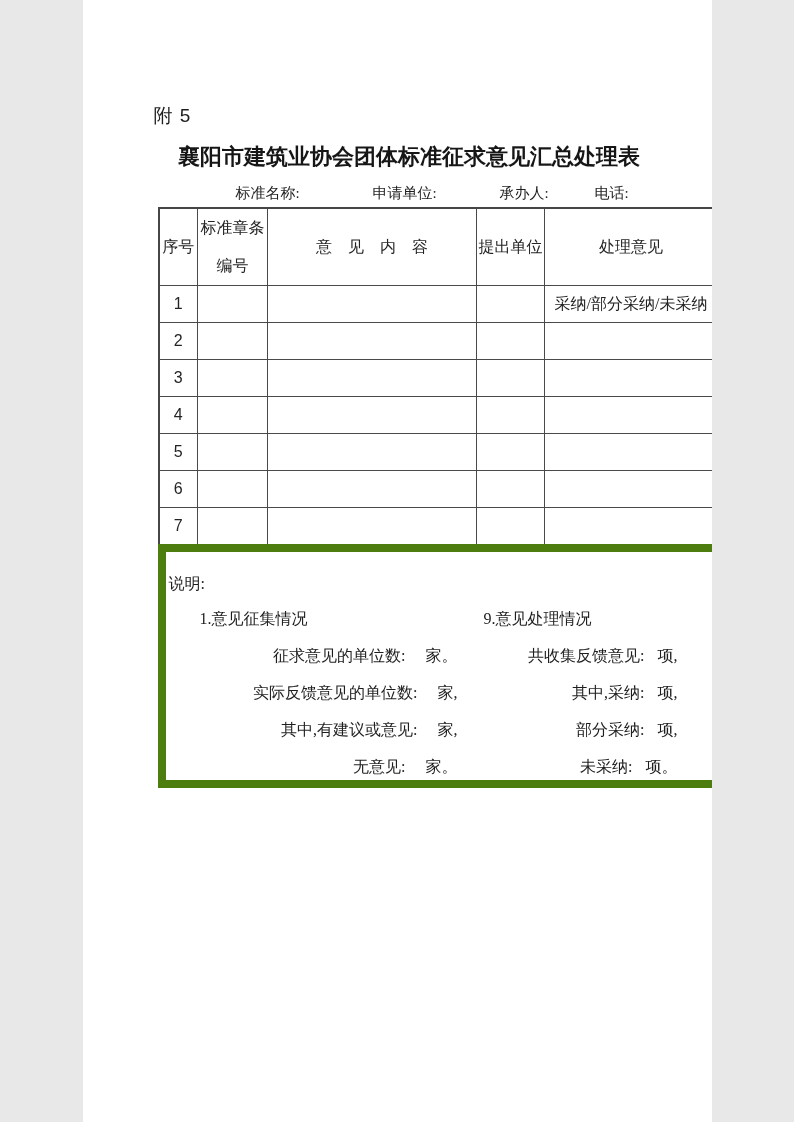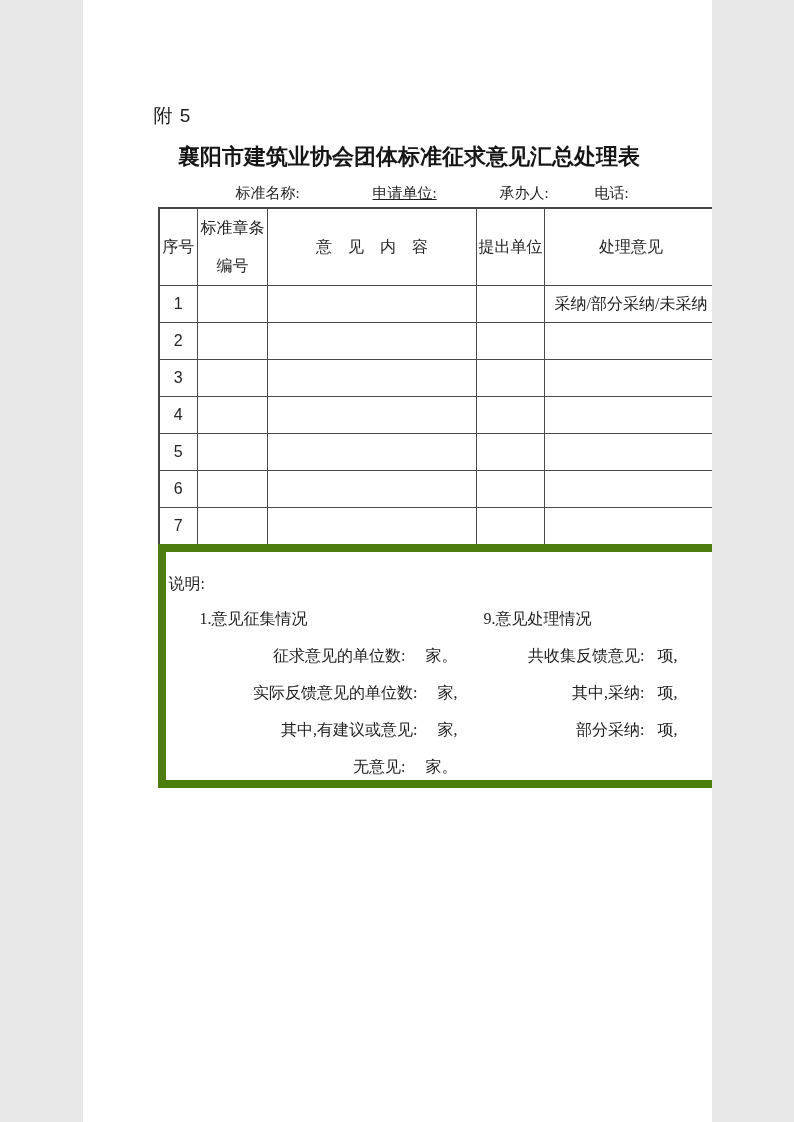--- a/index.html
+++ b/index.html
@@ -22,21 +22,21 @@
     position:absolute; left:0; top:142px; width:100%;
     margin:0; text-align:center;
     font-size:22px; font-weight:bold;
     font-family:"Liberation Sans", sans-serif;
     color:#161616;
     padding-left:12px;
   }
   .meta { position:absolute; top:184px; left:0; width:100%; height:22px; font-size:15px; }
   .meta span { position:absolute; top:0; white-space:pre; }
   .meta .m-standard { left:153px; }
-  .meta .m-applicant { left:290px;text-decoration:underline; }
+  .meta .m-applicant { left:290px; }
   .meta .m-handler  { left:417px; }
   .meta .m-phone    { left:512px; }
   .meta .m-date     { left:632px; }
 
   .content { position:absolute; left:75px; top:207px; width:641px; }
 
   table.form {
     border-collapse:collapse; table-layout:fixed;
     width:641px;
     border:2px solid #464646;
@@ -204,18 +204,22 @@
           <div class="nl-right">
             <span>部分采纳:</span>
             <span>项,</span>
           </div>
         </div>
         <div class="note-line">
           <div class="nl-left">
             <span>无意见:</span>
             <span>家。</span>
           </div>
+          <div class="nl-right">
+            <span>未采纳:</span>
+            <span>项。</span>
+          </div>
         </div>
       </div>
     </div>
 
   </div>
 </div>
 
 </body></html>

